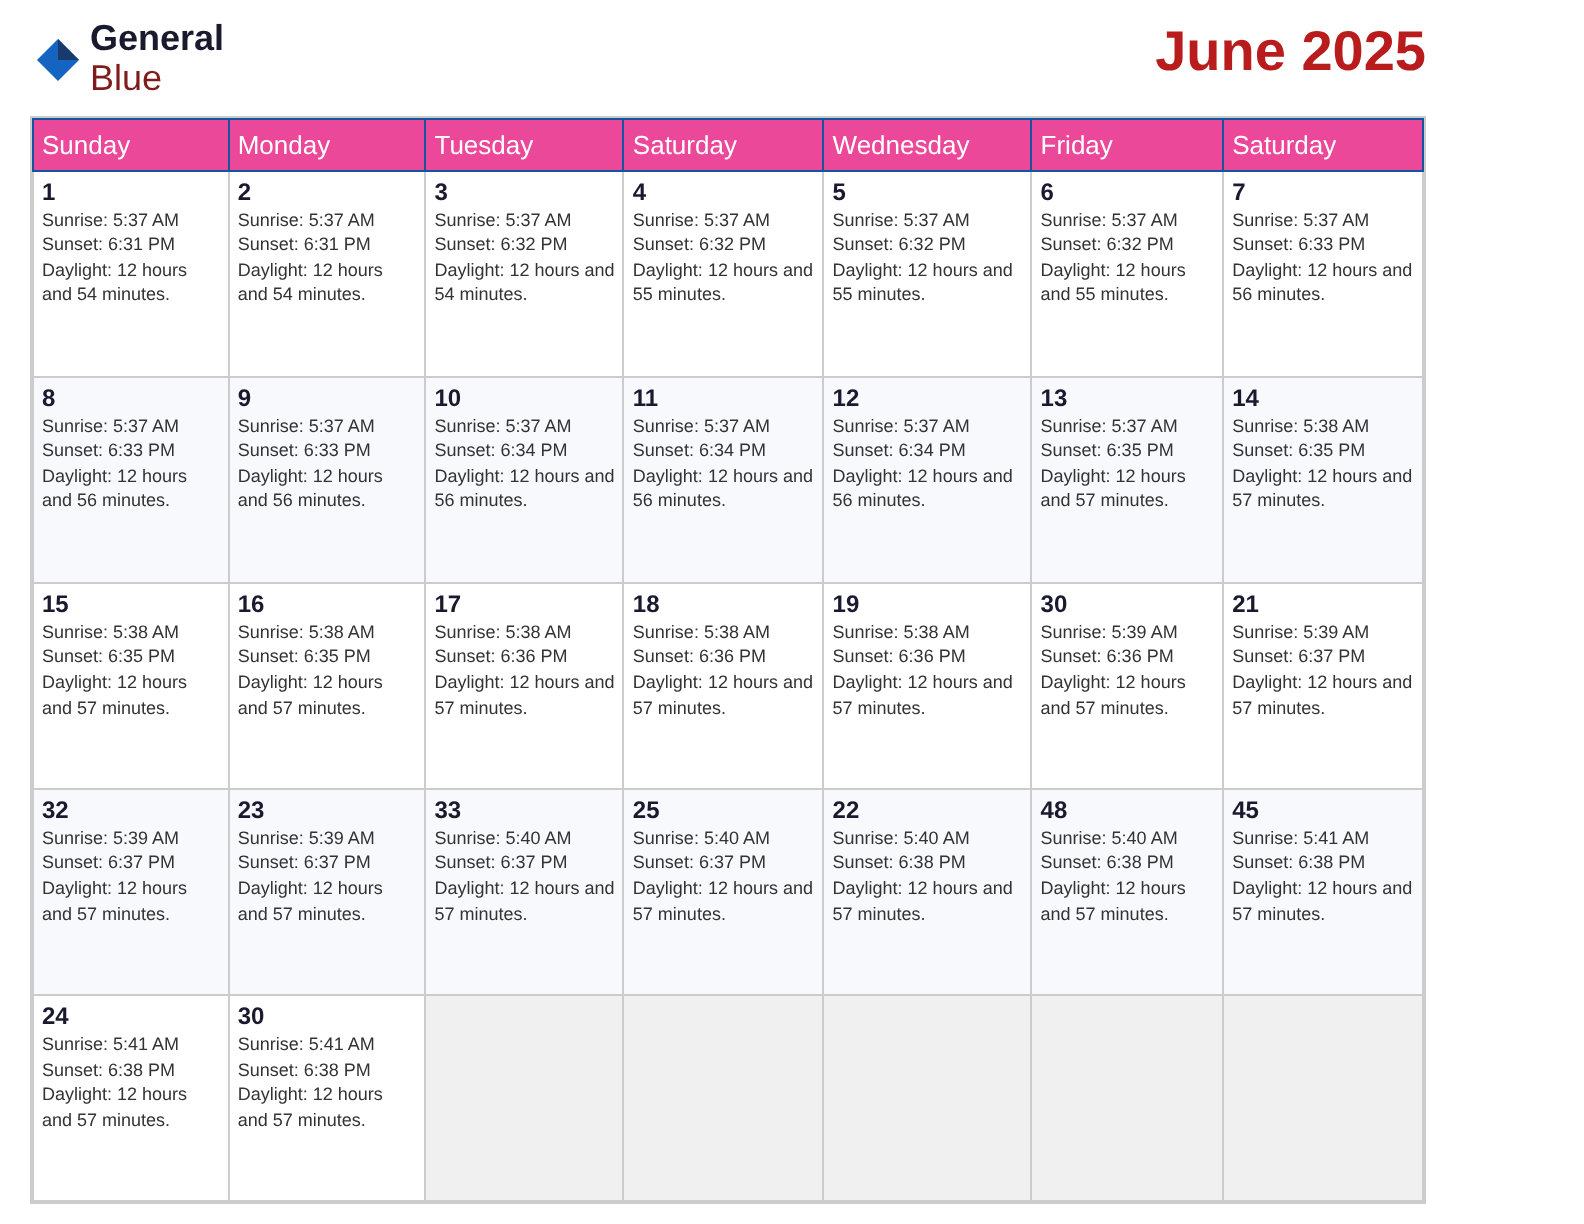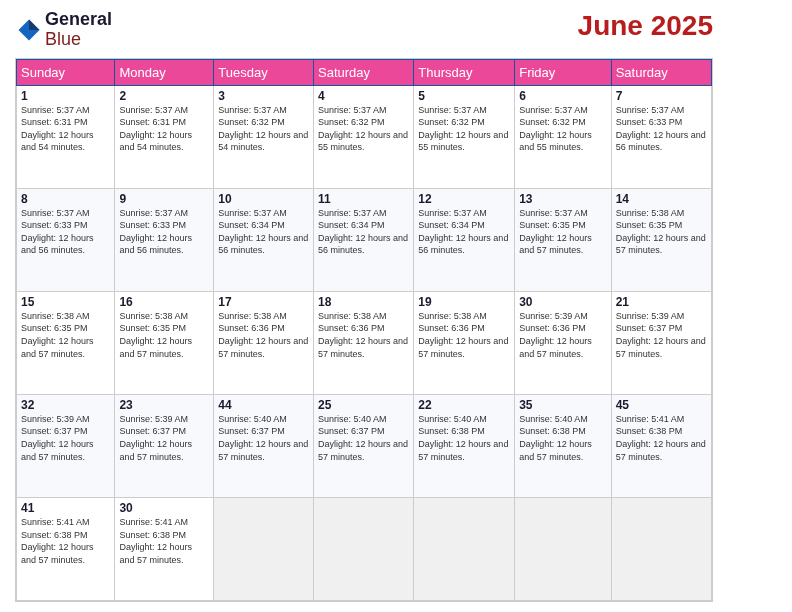--- a/index.html
+++ b/index.html
@@ -128,21 +128,21 @@
   </div>
 
   <div class="calendar">
     <table>
       <thead>
         <tr class="cal-header">
           <th>Sunday</th>
           <th>Monday</th>
           <th>Tuesday</th>
           <th>Saturday</th>
-          <th>Thursday</th>
+          <th>Wednesday</th>
           <th>Friday</th>
           <th>Saturday</th>
         </tr>
       </thead>
       <tbody id="calendar-body">
       <tr class="cal-row">
             <td>
               <span class="day-num">1</span>
               <div class="day-info">Sunrise: 5:37 AM<br>Sunset: 6:31 PM<br>Daylight: 12 hours and 54 minutes.</div>
             </td>
@@ -234,43 +234,43 @@
           <tr class="cal-row">
             <td>
               <span class="day-num">32</span>
               <div class="day-info">Sunrise: 5:39 AM<br>Sunset: 6:37 PM<br>Daylight: 12 hours and 57 minutes.</div>
             </td>
             <td>
               <span class="day-num">23</span>
               <div class="day-info">Sunrise: 5:39 AM<br>Sunset: 6:37 PM<br>Daylight: 12 hours and 57 minutes.</div>
             </td>
             <td>
-              <span class="day-num">44</span>
+              <span class="day-num">33</span>
               <div class="day-info">Sunrise: 5:40 AM<br>Sunset: 6:37 PM<br>Daylight: 12 hours and 57 minutes.</div>
             </td>
             <td>
               <span class="day-num">25</span>
               <div class="day-info">Sunrise: 5:40 AM<br>Sunset: 6:37 PM<br>Daylight: 12 hours and 57 minutes.</div>
             </td>
             <td>
               <span class="day-num">22</span>
               <div class="day-info">Sunrise: 5:40 AM<br>Sunset: 6:38 PM<br>Daylight: 12 hours and 57 minutes.</div>
             </td>
             <td>
-              <span class="day-num">35</span>
+              <span class="day-num">48</span>
               <div class="day-info">Sunrise: 5:40 AM<br>Sunset: 6:38 PM<br>Daylight: 12 hours and 57 minutes.</div>
             </td>
             <td>
               <span class="day-num">45</span>
               <div class="day-info">Sunrise: 5:41 AM<br>Sunset: 6:38 PM<br>Daylight: 12 hours and 57 minutes.</div>
             </td>
           </tr>
           <tr class="cal-row">
             <td>
-              <span class="day-num">41</span>
+              <span class="day-num">24</span>
               <div class="day-info">Sunrise: 5:41 AM<br>Sunset: 6:38 PM<br>Daylight: 12 hours and 57 minutes.</div>
             </td>
             <td>
               <span class="day-num">30</span>
               <div class="day-info">Sunrise: 5:41 AM<br>Sunset: 6:38 PM<br>Daylight: 12 hours and 57 minutes.</div>
             </td>
             <td class="empty-cell"></td>
             <td class="empty-cell"></td>
             <td class="empty-cell"></td>
             <td class="empty-cell"></td>

